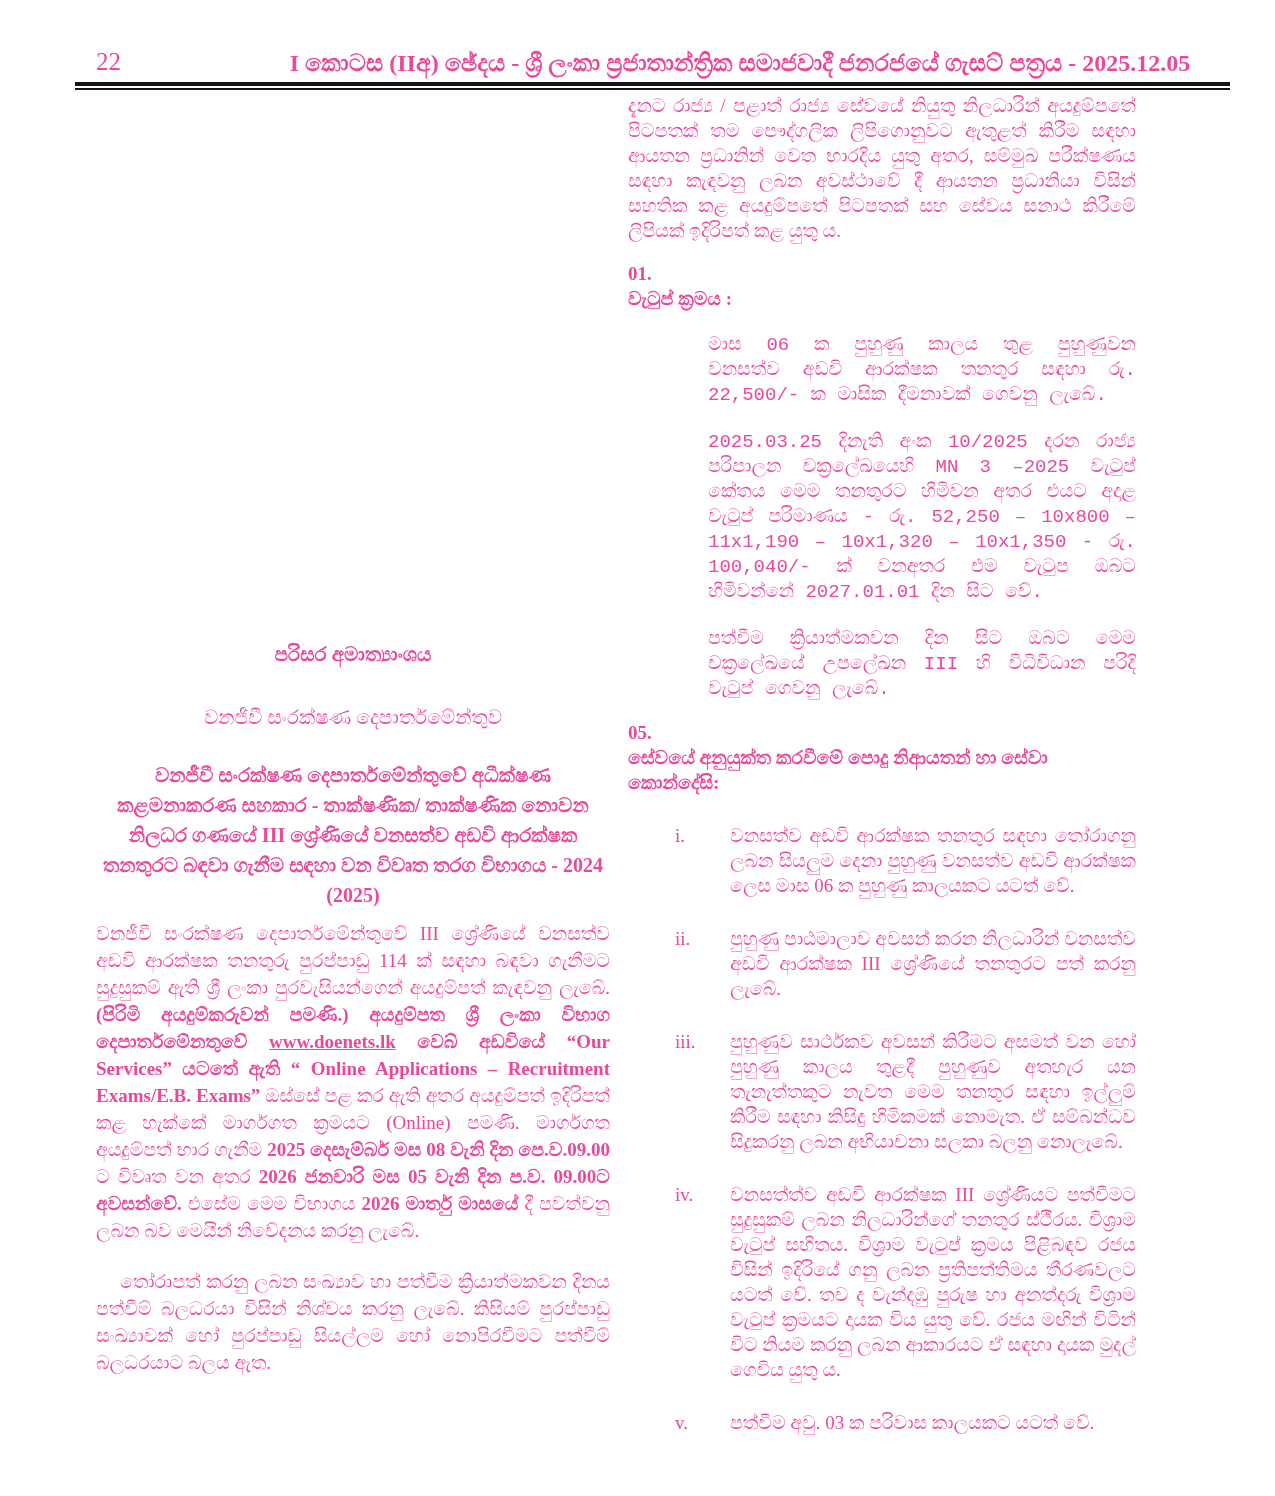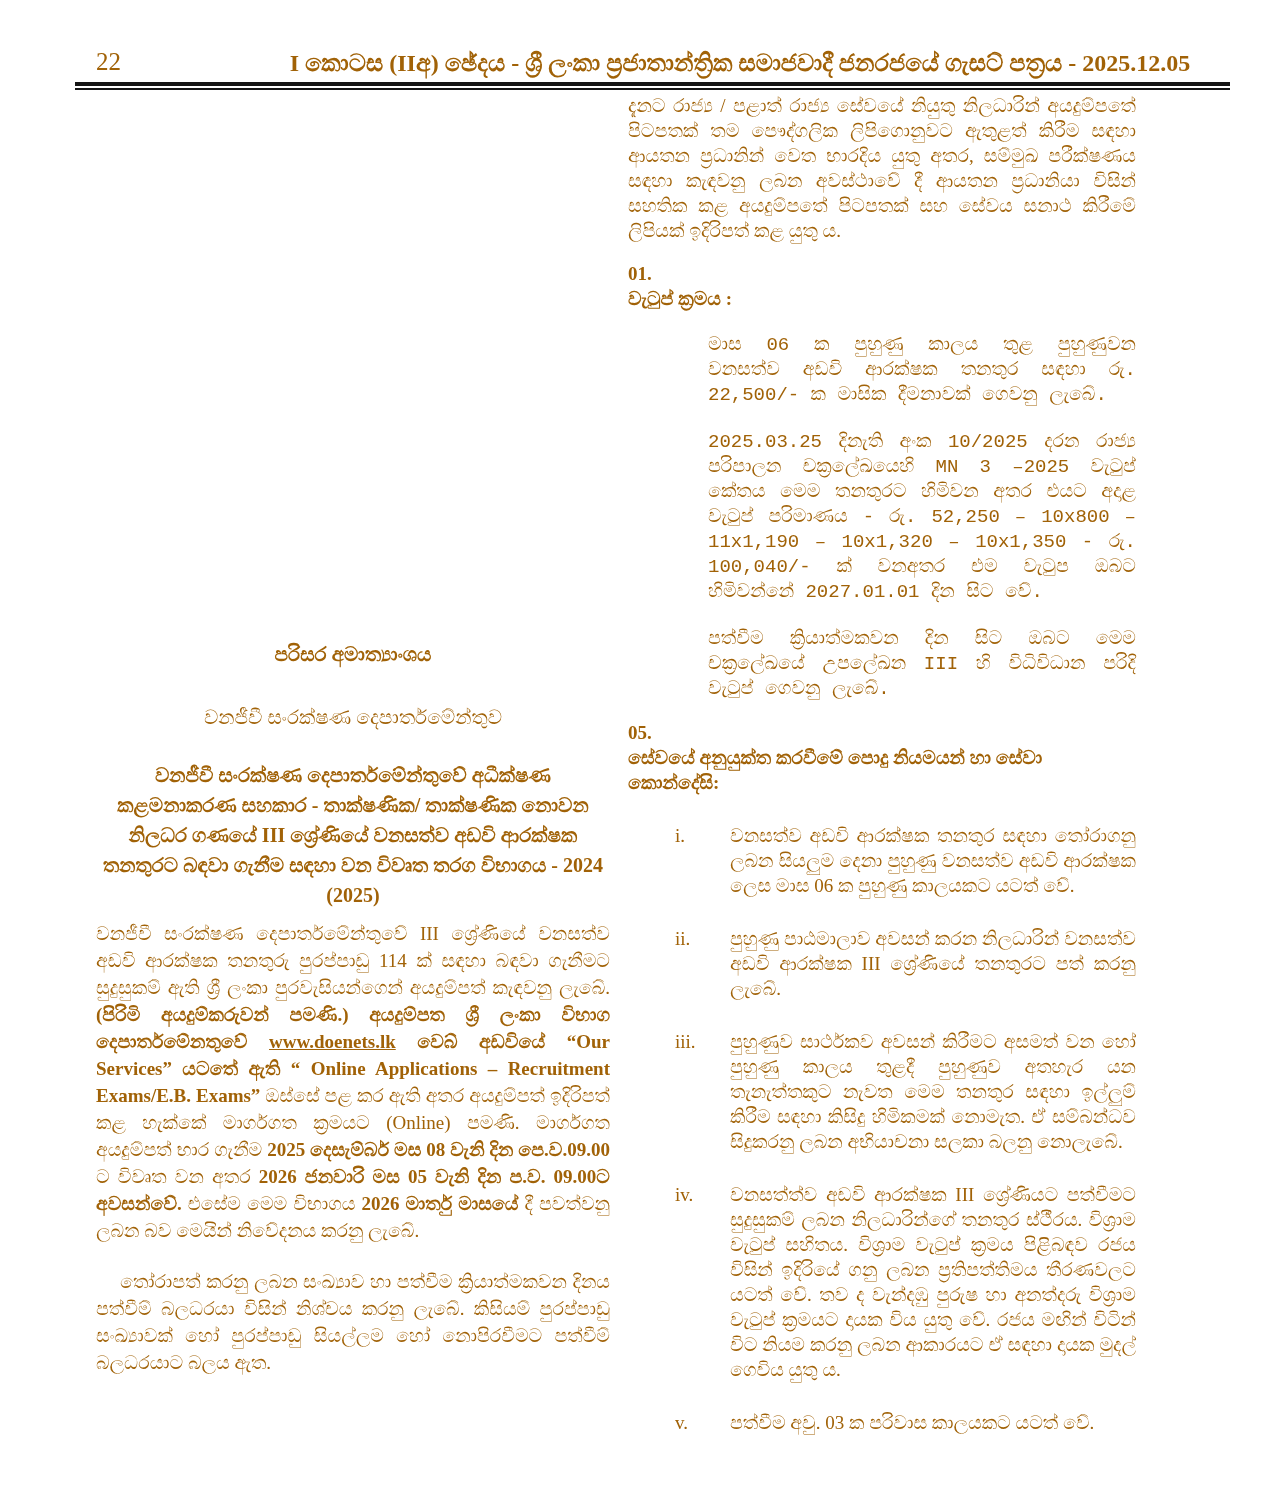--- a/index.html
+++ b/index.html
@@ -2,21 +2,21 @@
 <html><head>
 <meta charset="utf-8">
 <style>
   html, body { margin: 0; padding: 0; background: #e8e8e8; }
   .page {
     position: relative;
     width: 1275px;
     height: 1496px;
     margin: 0 auto;
     background: #ffffff;
-    color: #a16207;
+    color: #ec4899;
     font-family: "Liberation Serif", "DejaVu Serif", serif;
     overflow: hidden;
   }
   
   .header { position: relative; height: 82px; }
   .page-number {
     position: absolute; left: 96px; top: 48px;
     font-size: 25px; line-height: 28px;
   }
   .header-title {
@@ -102,21 +102,21 @@
           <span class="section-heading">වැටුප් ක්‍රමය :</span>
         </div>
         <p class="section-paragraph">මාස 06 ක පුහුණු කාලය තුළ පුහුණුවන වනසත්ව අඩවි ආරක්ෂක තනතුර සඳහා රු. 22,500/- ක මාසික දීමනාවක් ගෙවනු ලැබේ.</p>
         <p class="section-paragraph">2025.03.25 දිනැති අංක 10/2025 දරන රාජ්‍ය පරිපාලන චක්‍රලේඛයෙහි MN 3 –2025 වැටුප් කේතය මෙම තනතුරට හිමිවන අතර එයට අදාළ වැටුප් පරිමාණය - රු. 52,250 – 10x800 – 11x1,190 – 10x1,320 – 10x1,350 - රු. 100,040/- ක් වනඅතර එම වැටුප ඔබට හිමිවන්නේ 2027.01.01 දින සිට වේ.</p>
         <p class="section-paragraph">පත්වීම ක්‍රියාත්මකවන දින සිට ඔබට මෙම චක්‍රලේඛයේ උපලේඛන III හි විධිවිධාන පරිදි වැටුප් ගෙවනු ලැබේ.</p>
       </div>
 
       <div>
         <div class="section-head">
           <span class="section-number">05.</span>
-          <span class="section-heading">සේවයේ අනුයුක්ත කරවීමේ පොදු නියමයන් හා සේවා කොන්දේසි:</span>
+          <span class="section-heading">සේවයේ අනුයුක්ත කරවීමේ පොදු නිආයතන් හා සේවා කොන්දේසි:</span>
         </div>
 
         <div class="roman-item">
           <span class="roman-label">i.</span>
           <span class="roman-text">වනසත්ව අඩවි ආරක්ෂක තනතුර සඳහා තෝරාගනු ලබන සියලුම දෙනා පුහුණු වනසත්ව අඩවි ආරක්ෂක ලෙස මාස 06 ක පුහුණු කාලයකට යටත් වේ.</span>
         </div>
         <div class="roman-item">
           <span class="roman-label">ii.</span>
           <span class="roman-text">පුහුණු පාඨමාලාව අවසන් කරන නිලධාරින් වනසත්ව අඩවි ආරක්ෂක III ශ්‍රේණියේ තනතුරට පත් කරනු ලැබේ.</span>
         </div>

